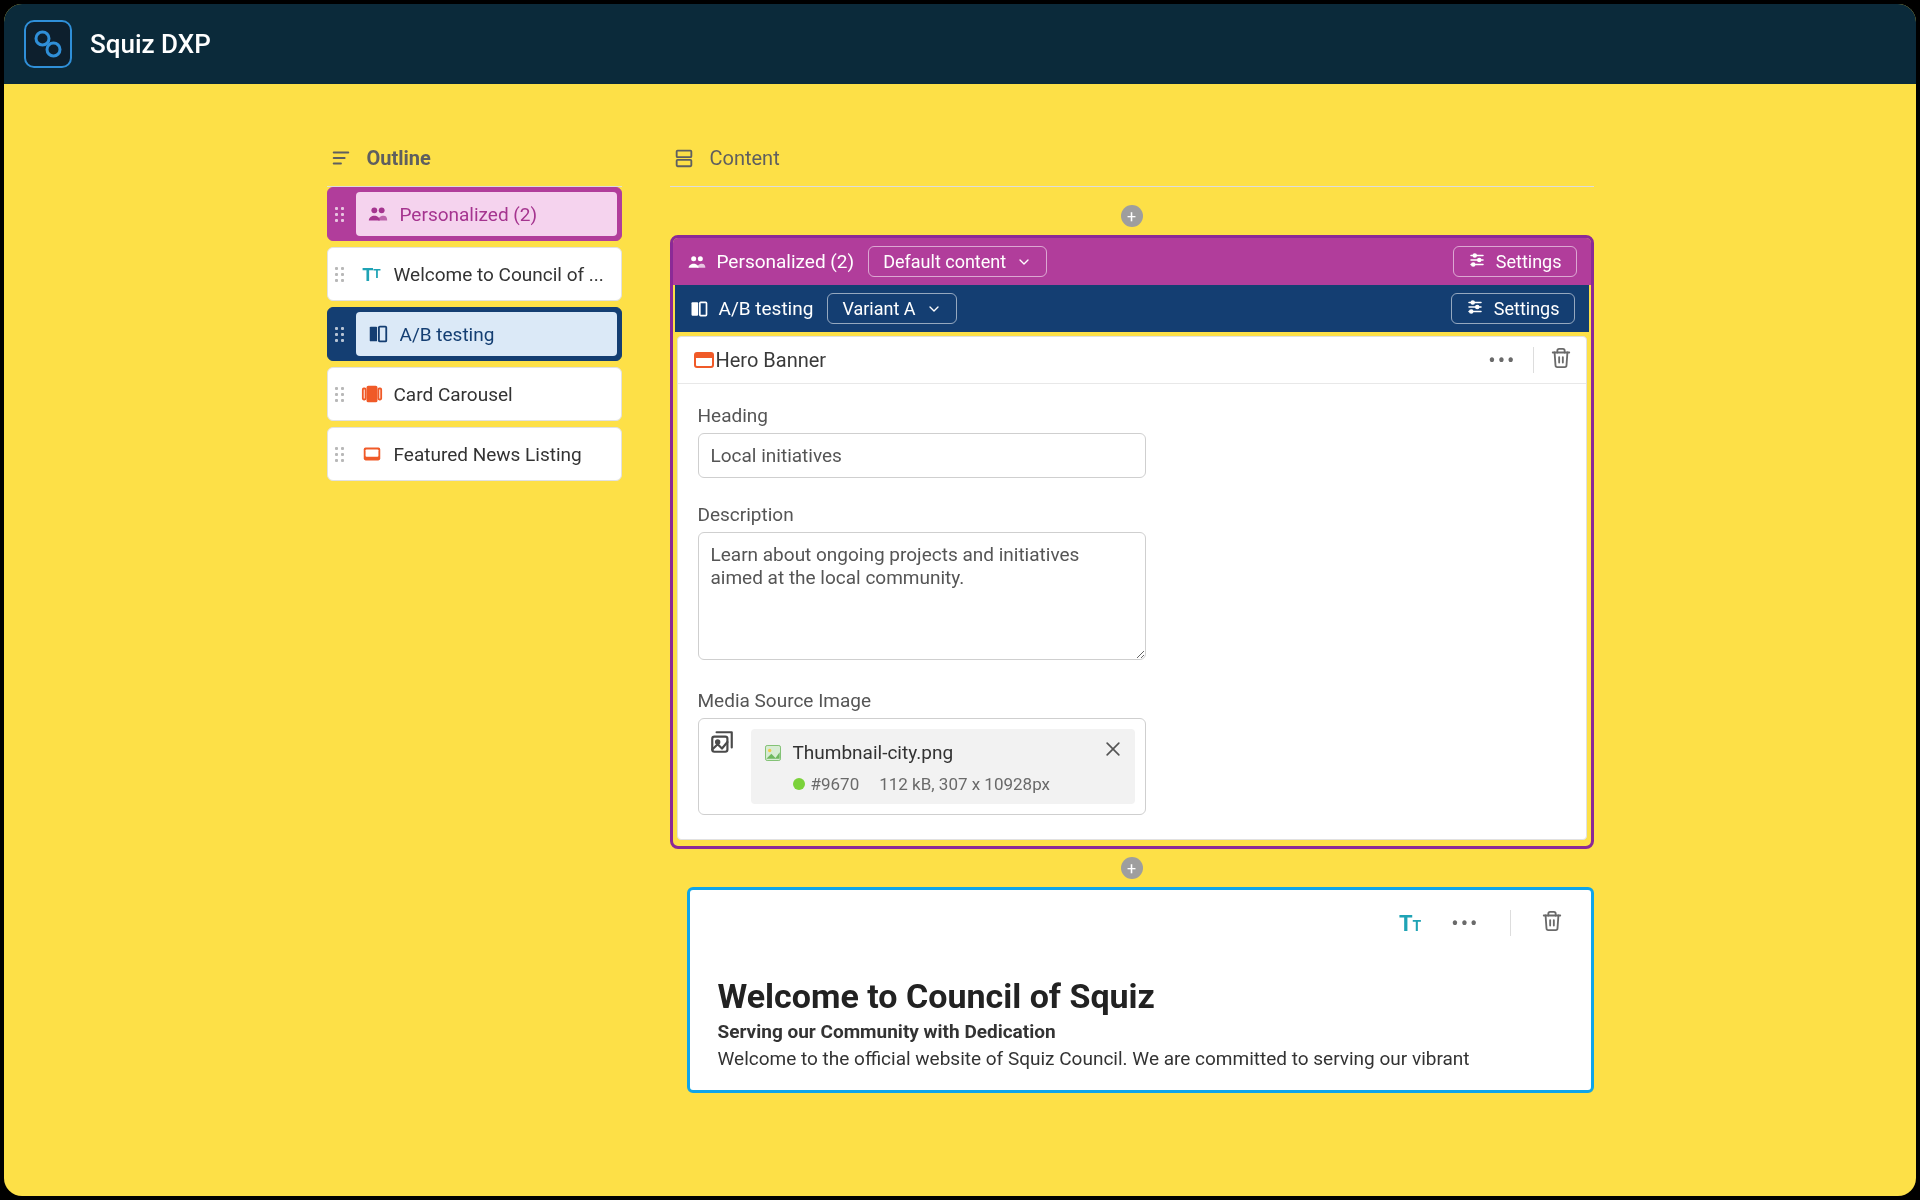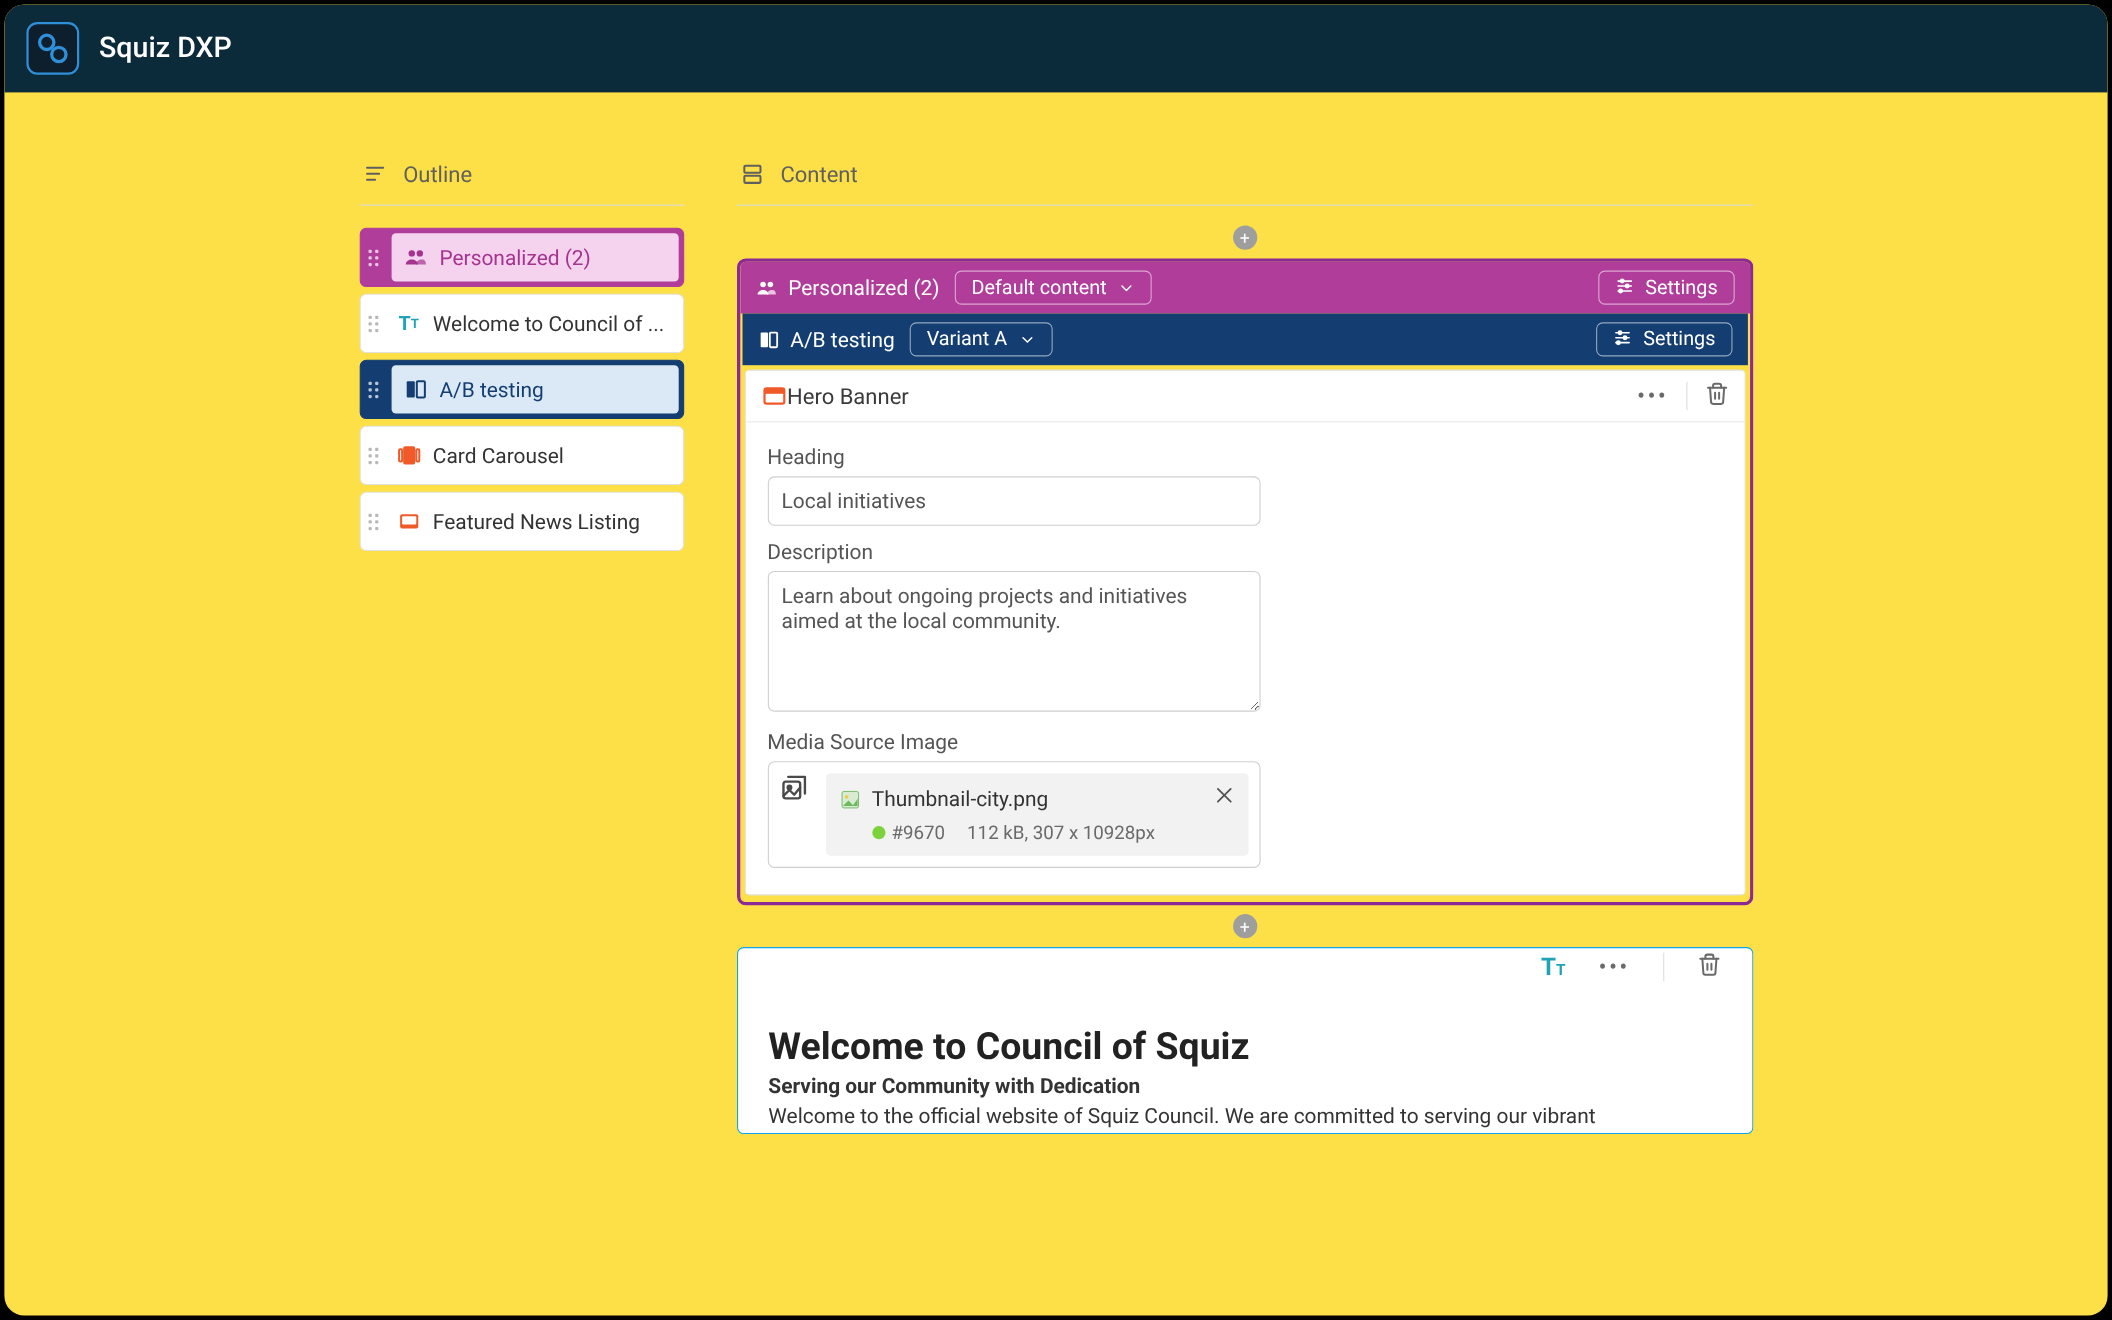--- a/index.html
+++ b/index.html
@@ -47,21 +47,21 @@
     gap: 48px;
     overflow: hidden;
   }
 
   
   .sidebar { width: 295px; flex-shrink: 0; }
   .panel-header {
     display: flex; align-items: center; gap: 14px;
     color: #5f5f5f; font-size: 20px; padding: 6px 2px 16px 2px;
     border-bottom: 1px solid #ddd;
-    margin-bottom: 20px;
+    font-weight: bold;
   }
   .sidebar-list { display: flex; flex-direction: column; gap: 6px; }
   .tree-item {
     display: flex; align-items: center;
     background: #fff; border: 1px solid #e1e1e1; border-radius: 6px;
     height: 54px;
     cursor: pointer;
   }
   .drag-handle {
     width: 24px; height: 100%;
@@ -124,21 +124,21 @@
     background:#fff; margin: 4px 4px 6px 4px; border:1px solid #e1e1e1; border-radius:4px;
   }
   .component-head {
     display:flex; align-items:center; justify-content:space-between;
     padding: 10px 14px; border-bottom:1px solid #e8e8e8;
   }
   .component-title { display:flex; align-items:center; color:#3a3a3a; font-size:20px;}
   .component-actions { display:flex; align-items:center; gap:16px; }
   .vdiv { width:1px; height:26px; background:#ddd; }
 
-  .form { padding: 20px 20px 24px 20px; display:flex; flex-direction:column; gap: 12px; }
+  .form { padding: 20px 20px 24px 20px; display:flex; flex-direction:column; gap: 25px; }
   .form-label { color:#555; font-size:19px; margin-bottom:6px; display:block; }
   .text-input {
     width: 448px; max-width:100%;
     border:1px solid #cfcfcf; border-radius:6px; padding: 10px 12px; font-size:19px; color:#555;
     font-family:inherit;
   }
   textarea.text-input { height: 128px; resize: both; }
   .media-box {
     width:448px; border:1px solid #cfcfcf; border-radius:6px; background:#fff;
     padding:10px; display:flex; gap:14px; align-items:flex-start;
@@ -147,22 +147,23 @@
   .media-chip {
     flex:1; background:#f2f2f2; border-radius:4px; padding:10px 12px;
   }
   .media-top { display:flex; align-items:flex-end; justify-content:space-between; gap:10px;}
   .media-name { display:flex; align-items:center; gap:10px; color:#333; font-size:19px;}
   .media-meta { display:flex; align-items:center; gap:20px; color:#6a6a6a; font-size:17px; margin-top:10px; padding-left:30px;}
   .status-dot { width:12px; height:12px; border-radius:50%; background:#7bd23a; display:inline-block; margin-right:6px;}
   .close-x { color:#555; cursor:pointer; font-size:20px; }
 
   .text-card {
-    background:#fff; border:1px solid #0ea5e9; border-radius:6px; margin-top:6px;
-    padding: 4px 28px;
+    background:#fff; border:3px solid #0ea5e9; border-radius:6px; margin-top:6px;
+    padding: 20px 28px;
+    margin-left: 17px;
   }
   .text-card .component-actions { justify-content:flex-end; display:flex; padding-bottom: 16px;}
   .text-card h1 { font-size:34px; font-weight:700; color:#222; margin: 24px 0 4px 0;}
   .text-card .subtitle { font-size:19px; font-weight:700; color:#333; }
   .text-card .body { font-size:19px; color:#333; margin-top:4px; }
 
   
   svg.stroke { fill:none; stroke:currentColor; stroke-width:2; stroke-linecap:round; stroke-linejoin:round; }
 </style>
 </head>

